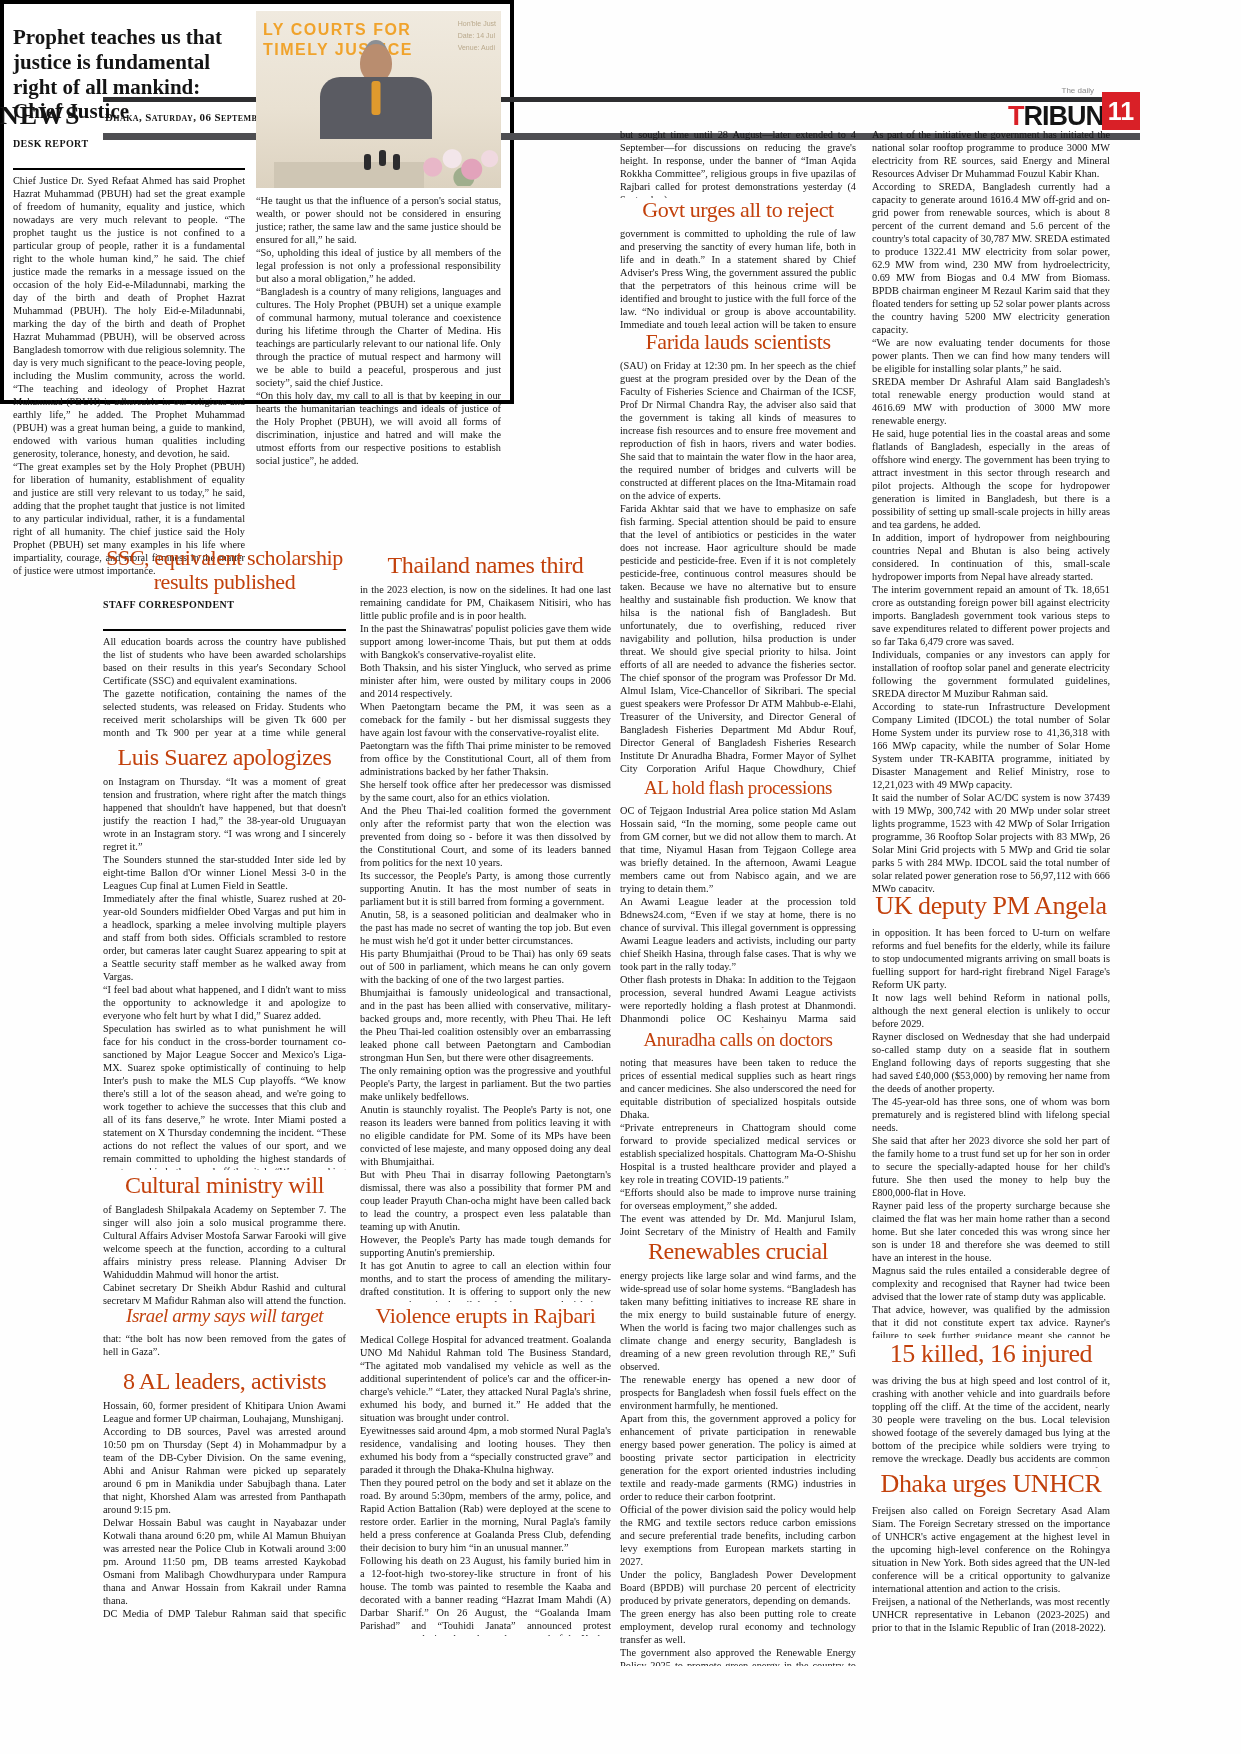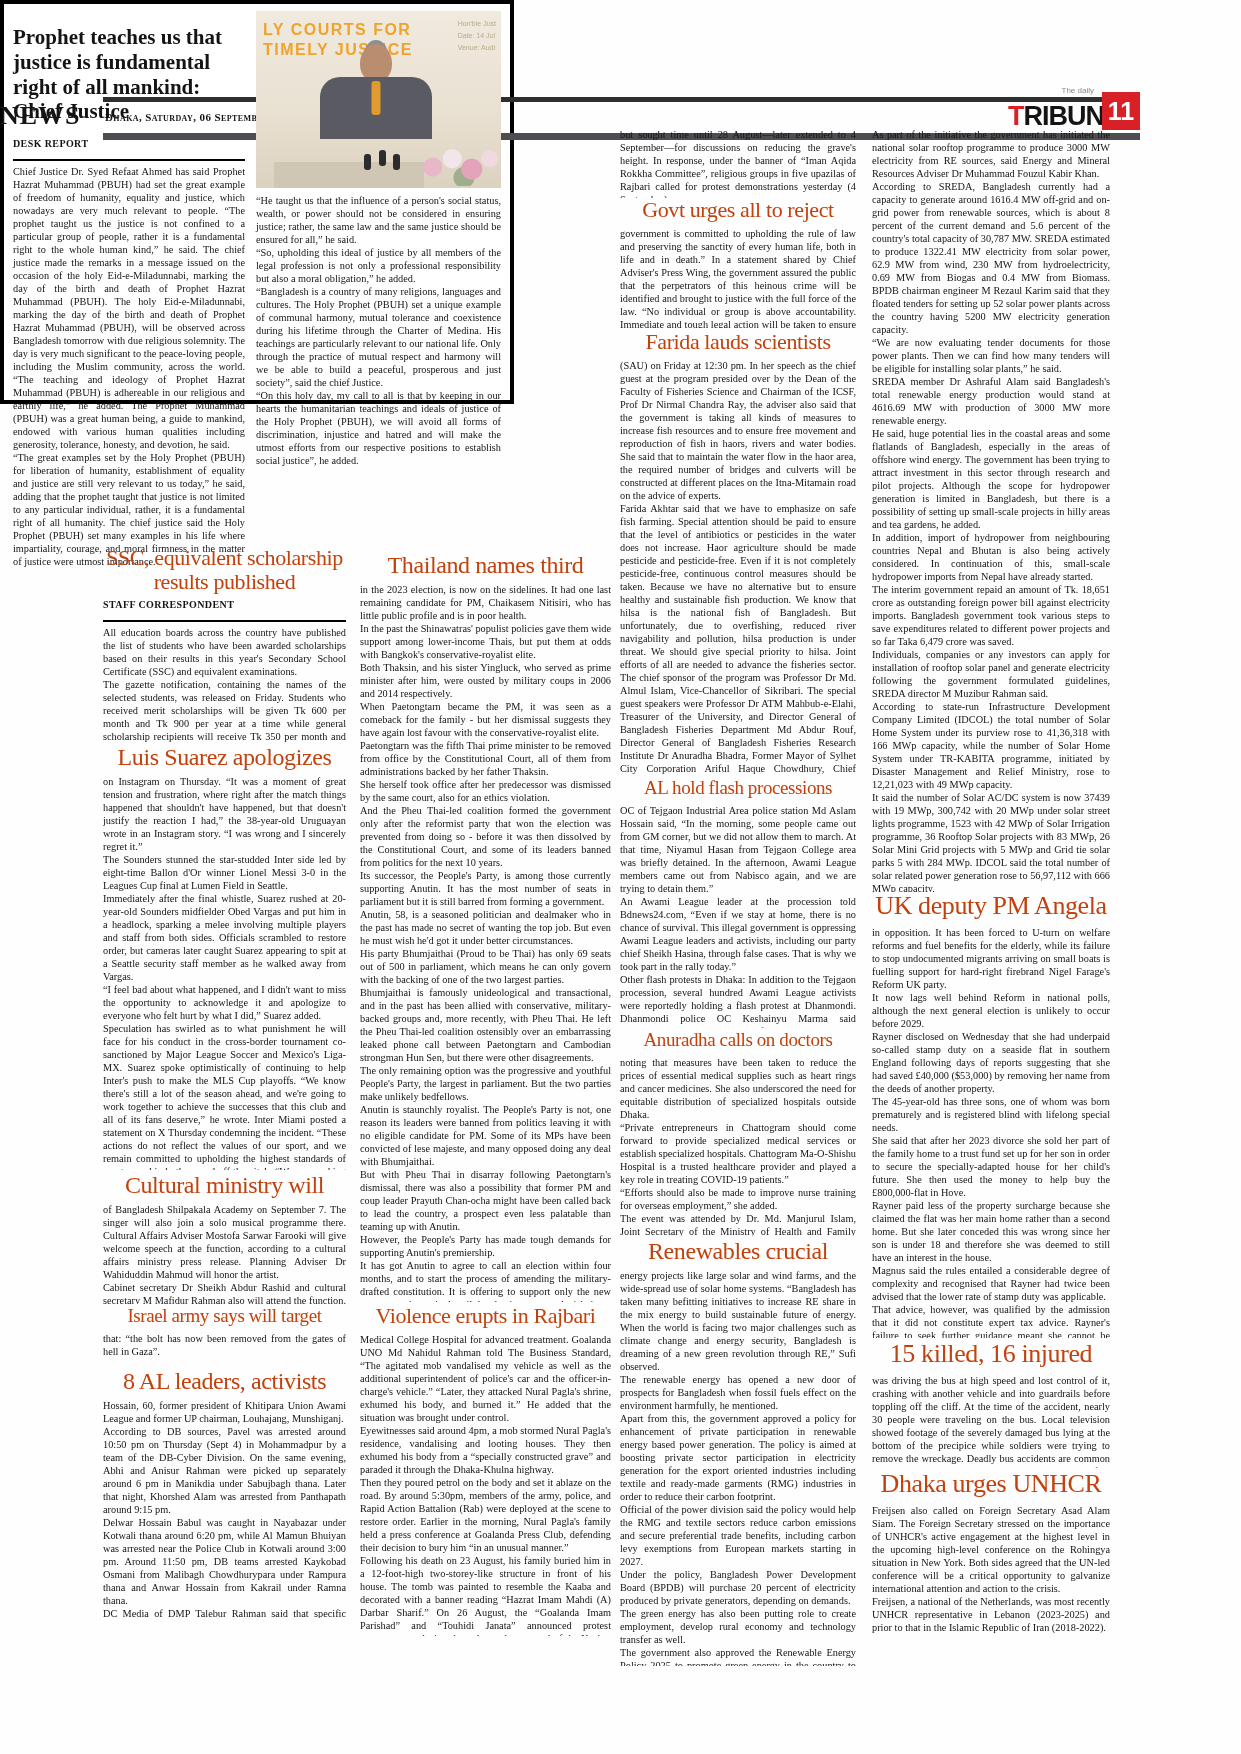--- a/index.html
+++ b/index.html
@@ -11,22 +11,22 @@
   .dateline{left:105px;top:111px;font-size:11px;font-weight:bold;letter-spacing:.4px;font-variant:small-caps;}
   .section{left:0;right:0;top:101px;font-size:26px;font-weight:bold;letter-spacing:1px;}
   .masthead{top:86px;left:1008px;width:132px;height:44px;}
   .mast-tagline{position:absolute;right:46px;top:0;font-size:8px;color:#8a8a8a;font-family:"Liberation Sans",sans-serif;}
   .mast-name{position:absolute;left:0;bottom:0;font-family:"Liberation Sans",sans-serif;font-weight:bold;font-size:27px;letter-spacing:-1px;line-height:1;}
   .mast-name .t-red{color:#d92027;}
   .pagenum{position:absolute;right:0;bottom:0;width:38px;height:38px;background:#d92027;color:#fff;font-family:"Liberation Sans",sans-serif;font-weight:bold;font-size:25px;display:flex;align-items:center;justify-content:center;}
   
   .art{position:absolute;overflow:hidden;}
   .art h1,.art h2{font-weight:400;text-align:center;margin:0 0 5px 0;line-height:1.1;letter-spacing:-.4px;color:#c2410c;}
-  .h-xs{font-size:19px;} .h-sm{font-size:19px;} .h-md{font-size:22px;} .h-lg{font-size:24px;} .h-xl{font-size:26px;}
-  .byline{font-size:10px;font-weight:bold;letter-spacing:.4px;border-bottom:2px solid #000;padding-bottom:10px;margin:1px 0 4px 0;}
+  .h-xs{font-size:19px;font-style:italic;} .h-sm{font-size:19px;} .h-md{font-size:22px;} .h-lg{font-size:24px;} .h-xl{font-size:26px;}
+  .byline{font-size:10px;font-weight:bold;letter-spacing:.4px;border-bottom:2px solid #000;padding-bottom:19px;margin:1px 0 4px 0;}
   .paras p{margin:0;font-size:10.3px;line-height:13px;text-align:justify;}
   
   .boxed{left:103px;top:142px;width:514px;height:404px;border:4px solid #000;box-sizing:border-box;padding:7px 9px;display:flex;gap:11px;background:#fff;}
   .box-col-l{width:232px;flex:none;}
   .box-col-r{flex:1;min-width:0;}
   .boxed h1{font-size:21px;line-height:1.18;}
   
   .photo{position:relative;width:100%;height:177px;margin-bottom:6px;overflow:hidden;background:linear-gradient(180deg,#f0eadf 0%,#e9e1d2 55%,#dcd2c0 100%);}
   .ph-banner{position:absolute;left:7px;top:9px;color:#f0a32c;font-family:"Liberation Sans",sans-serif;font-weight:bold;font-size:16px;line-height:1.25;letter-spacing:1.5px;}
   .ph-side{position:absolute;right:5px;top:7px;color:#b9a98c;font-family:"Liberation Sans",sans-serif;font-size:7px;line-height:1.7;}

